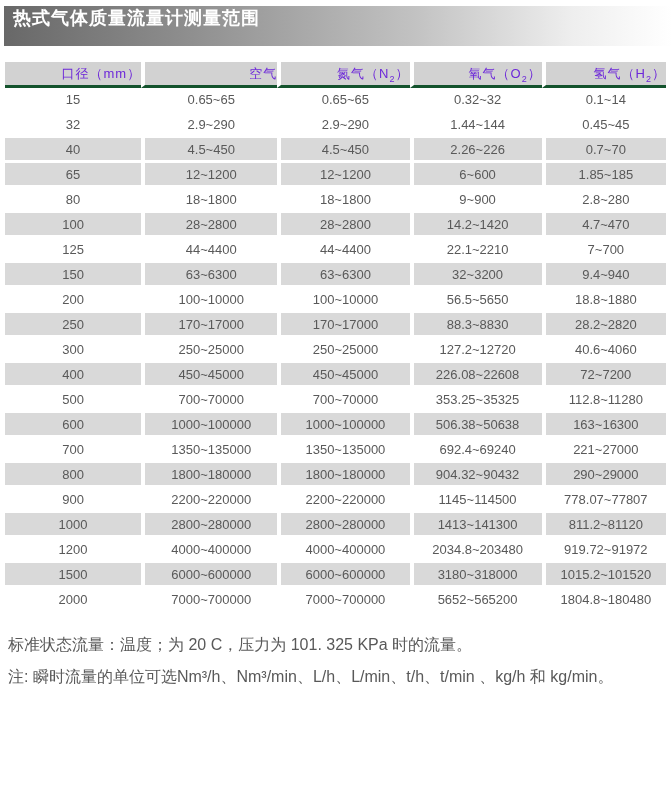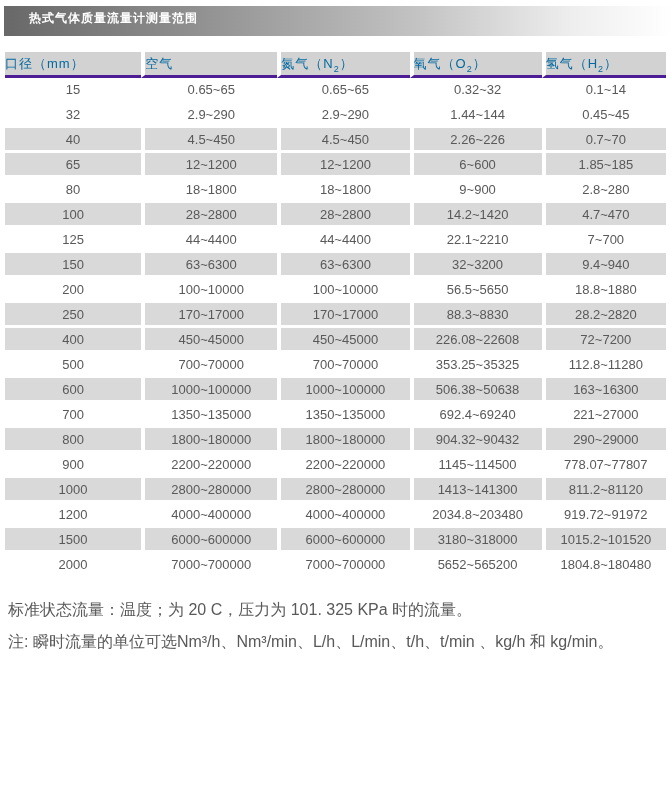--- a/index.html
+++ b/index.html
@@ -11,26 +11,26 @@
   }
   .page {
     position: relative;
     width: 672px;
     height: 801px;
     background: #ffffff;
     overflow: hidden;
   }
   .title-bar {
     margin: 6px 0 0 4px;
-    height: 30px;
+    height: 40px;
     line-height: 25px;
-    padding-left: 25px;
+    padding-left: 9px;
     background: linear-gradient(to right, #686868 0%, #8f8f8f 28%, #c3c3c3 62%, #eeeeee 85%, #ffffff 100%);
     color: #ffffff;
-    font-size: 12px;
+    font-size: 18px;
     font-weight: bold;
     letter-spacing: 1px;
   }
   .table-wrap {
     margin: 16px 6px 0 5px;
   }
   table.flow-table {
     width: 100%;
     border-collapse: separate;
     border-spacing: 0;
@@ -39,23 +39,23 @@
   table.flow-table col.c0 { width: 20.6%; }
   table.flow-table col.c1 { width: 20.6%; }
   table.flow-table col.c2 { width: 20.0%; }
   table.flow-table col.c3 { width: 20.0%; }
   table.flow-table col.c4 { width: 18.8%; }
   table.flow-table th {
     background: #d2d2d2;
     height: 26px;
     font-weight: normal;
     font-size: 13px;
-    color: #0369a1;
-    text-align: left;
-    border-bottom: 3px solid #4c1d95;
+    color: #6d28d9;
+    text-align: right;
+    border-bottom: 3px solid #14532d;
     padding: 0;
     letter-spacing: 1px;
   }
   table.flow-table td {
     height: 25px;
     font-size: 13px;
     color: #595959;
     text-align: center;
     border-bottom: 3px solid #ffffff;
     padding: 0;
@@ -174,20 +174,27 @@
             <td>56.5~5650</td>
             <td>18.8~1880</td>
           </tr>
           <tr class="striped">
             <td>250</td>
             <td>170~17000</td>
             <td>170~17000</td>
             <td>88.3~8830</td>
             <td>28.2~2820</td>
           </tr>
+          <tr>
+            <td>300</td>
+            <td>250~25000</td>
+            <td>250~25000</td>
+            <td>127.2~12720</td>
+            <td>40.6~4060</td>
+          </tr>
           <tr class="striped">
             <td>400</td>
             <td>450~45000</td>
             <td>450~45000</td>
             <td>226.08~22608</td>
             <td>72~7200</td>
           </tr>
           <tr>
             <td>500</td>
             <td>700~70000</td>

